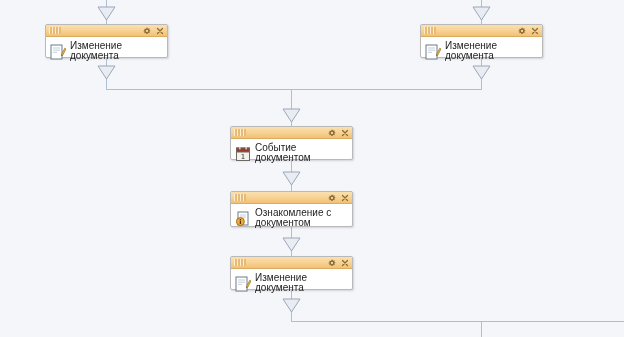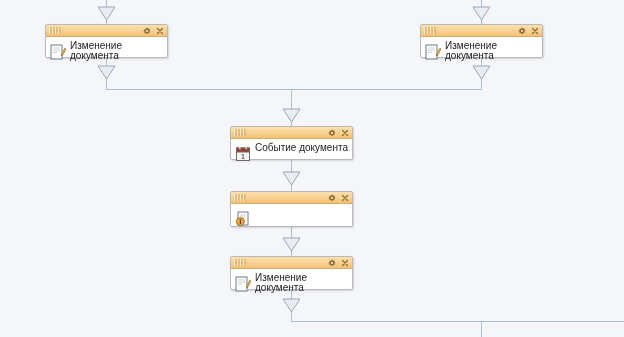--- a/index.html
+++ b/index.html
@@ -203,21 +203,21 @@
     <div class="node-body">
       <span class="node-icon">
         <svg viewBox="0 0 16 16" width="16" height="16">
           <rect x="1.5" y="2" width="13" height="12.5" fill="#f4f2ee" stroke="#6d6a63" stroke-width="1"></rect>
           <rect x="1.5" y="2" width="13" height="4" fill="#9c3a2a" stroke="#6d6a63" stroke-width="1"></rect>
           <rect x="4" y="1" width="1.6" height="2.4" fill="#cfcbc2"></rect>
           <rect x="10.4" y="1" width="1.6" height="2.4" fill="#cfcbc2"></rect>
           <text x="8" y="13" font-family="DejaVu Sans, sans-serif" font-size="7" fill="#33312c" text-anchor="middle">1</text>
         </svg>
       </span>
-      <span class="node-label">Событие документа</span>
+      <span class="node-label">Событие документом</span>
     </div>
   </div>
 
   <div class="node" style="left:230px;top:191px;width:123px;height:36px;">
     <div class="node-title">
       <span class="grip"></span>
       <span class="title-btns">
         <span class="tbtn">
           <svg viewBox="0 0 16 16" width="8" height="8">
             <path fill="#8a6a33" d="M8 1l1.1.25.5 1.55 1.5.62 1.4-.8.9.9-.8 1.4.62 1.5 1.55.5v1.26l-1.55.5-.62 1.5.8 1.4-.9.9-1.4-.8-1.5.62-.5 1.55H6.74l-.5-1.55-1.5-.62-1.4.8-.9-.9.8-1.4-.62-1.5L1.07 8.9V7.64l1.55-.5.62-1.5-.8-1.4.9-.9 1.4.8 1.5-.62.5-1.55z"></path>
@@ -233,20 +233,22 @@
     </div>
     <div class="node-body">
       <span class="node-icon">
         <svg viewBox="0 0 16 16" width="16" height="16">
           <rect x="3" y="1" width="10" height="13" fill="#ffffff" stroke="#6b7a8c" stroke-width="1"></rect>
           <path d="M5 4 h6 M5 6 h6 M5 8 h3" stroke="#b7c3d1" stroke-width=".8"></path>
           <circle cx="5.4" cy="10.6" r="4" fill="#f2a93b" stroke="#8c5f13" stroke-width=".8"></circle>
           <text x="5.4" y="13.2" font-family="DejaVu Sans, sans-serif" font-size="6.5" fill="#4a3206" text-anchor="middle" font-weight="bold">i</text>
         </svg>
       </span>
+      <span class="node-label">Ознакомление с
+документом</span>
     </div>
   </div>
 
   <div class="node" style="left:230px;top:256px;width:123px;height:34px;">
     <div class="node-title">
       <span class="grip"></span>
       <span class="title-btns">
         <span class="tbtn">
           <svg viewBox="0 0 16 16" width="8" height="8">
             <path fill="#8a6a33" d="M8 1l1.1.25.5 1.55 1.5.62 1.4-.8.9.9-.8 1.4.62 1.5 1.55.5v1.26l-1.55.5-.62 1.5.8 1.4-.9.9-1.4-.8-1.5.62-.5 1.55H6.74l-.5-1.55-1.5-.62-1.4.8-.9-.9.8-1.4-.62-1.5L1.07 8.9V7.64l1.55-.5.62-1.5-.8-1.4.9-.9 1.4.8 1.5-.62.5-1.55z"></path>

